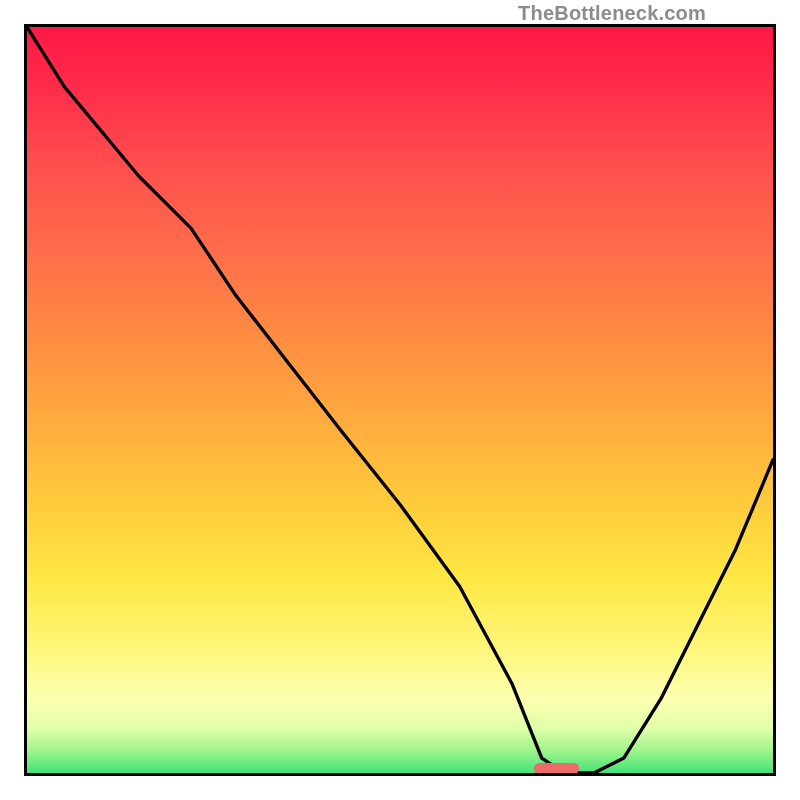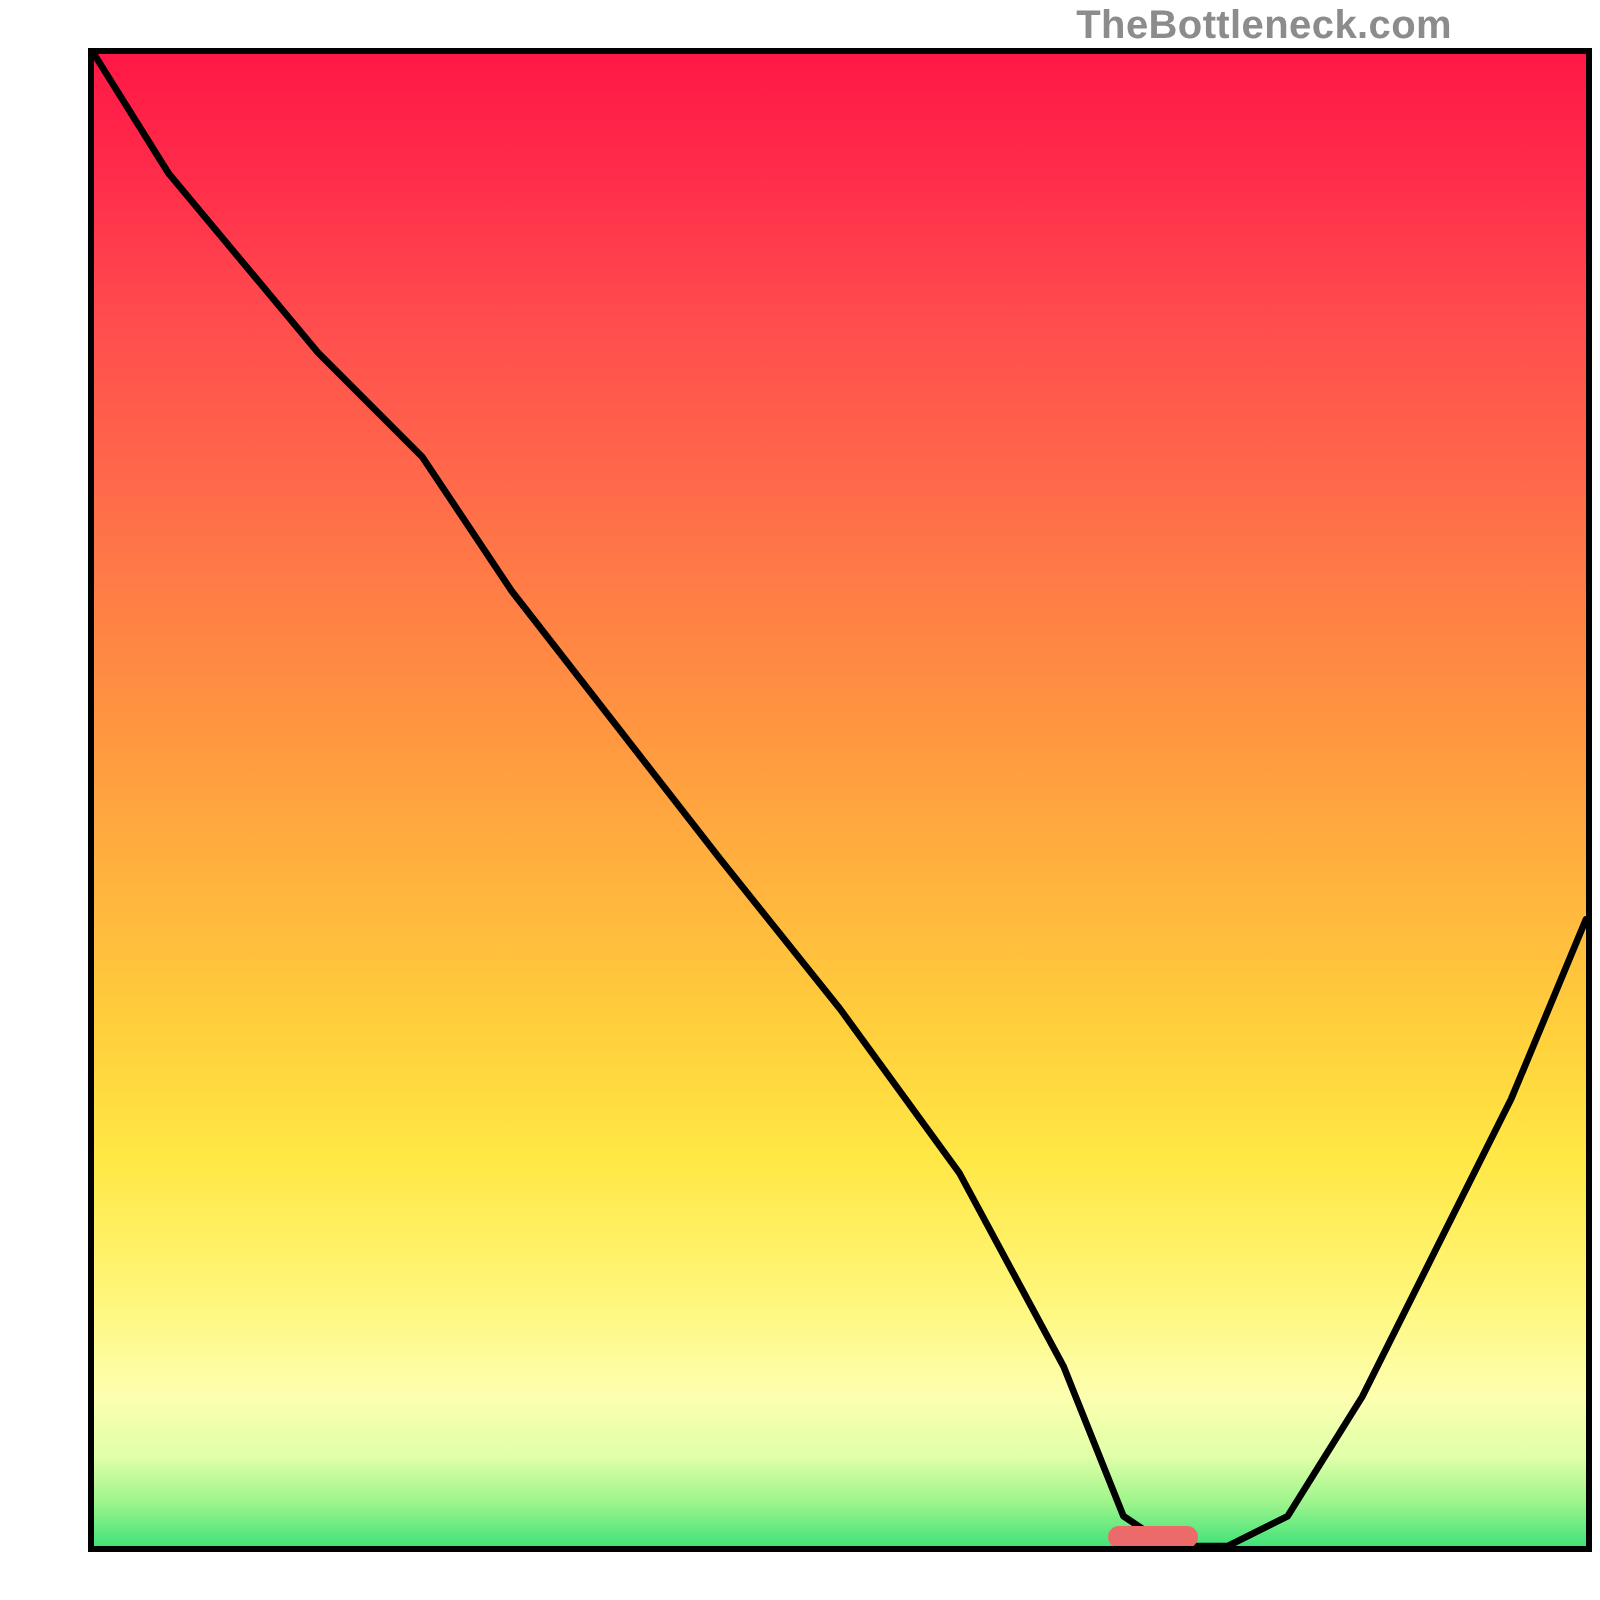--- a/index.html
+++ b/index.html
@@ -7,21 +7,20 @@
     padding: 0;
     width: 800px;
     height: 800px;
     background: #ffffff;
     overflow: hidden;
   }
   .chart-wrap {
     position: relative;
     width: 716px;
     height: 800px;
-    margin-left: 20px;
   }
   .plot-area {
     position: absolute;
     left: 24px;
     top: 24px;
     width: 752px;
     height: 752px;
     box-sizing: border-box;
     border: 3px solid #000000;
     overflow: hidden;

